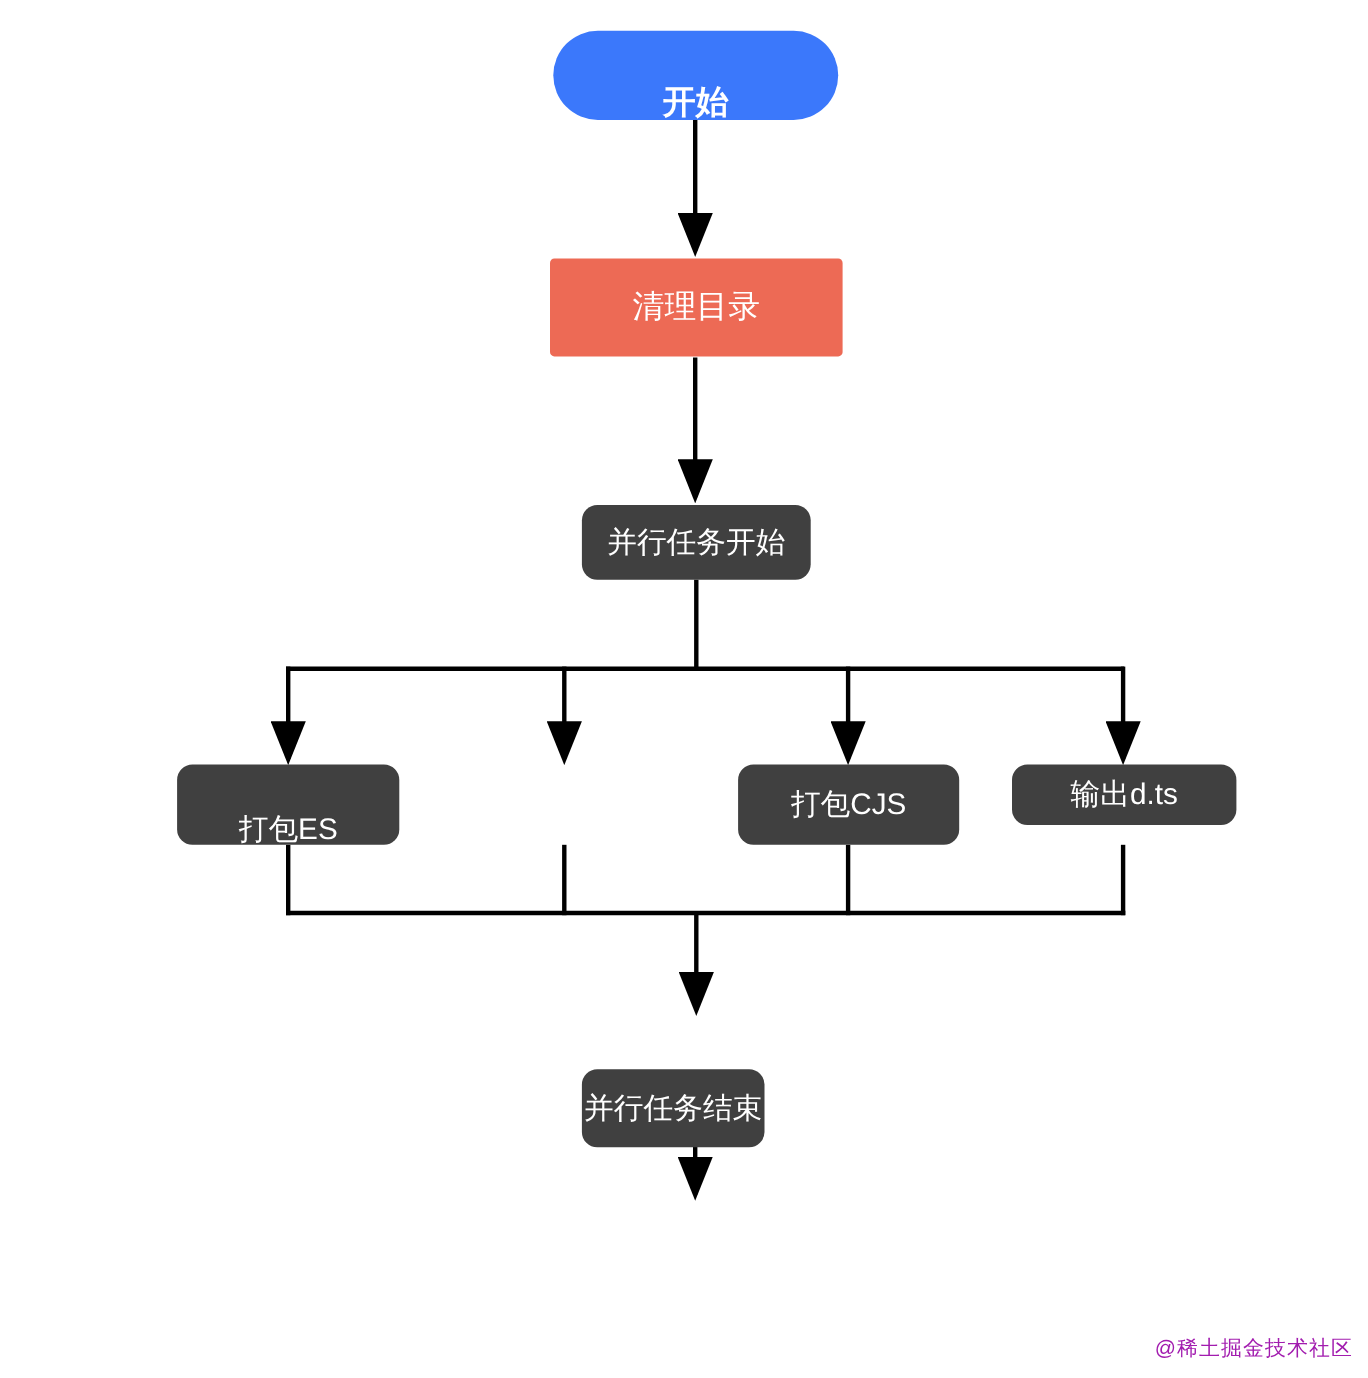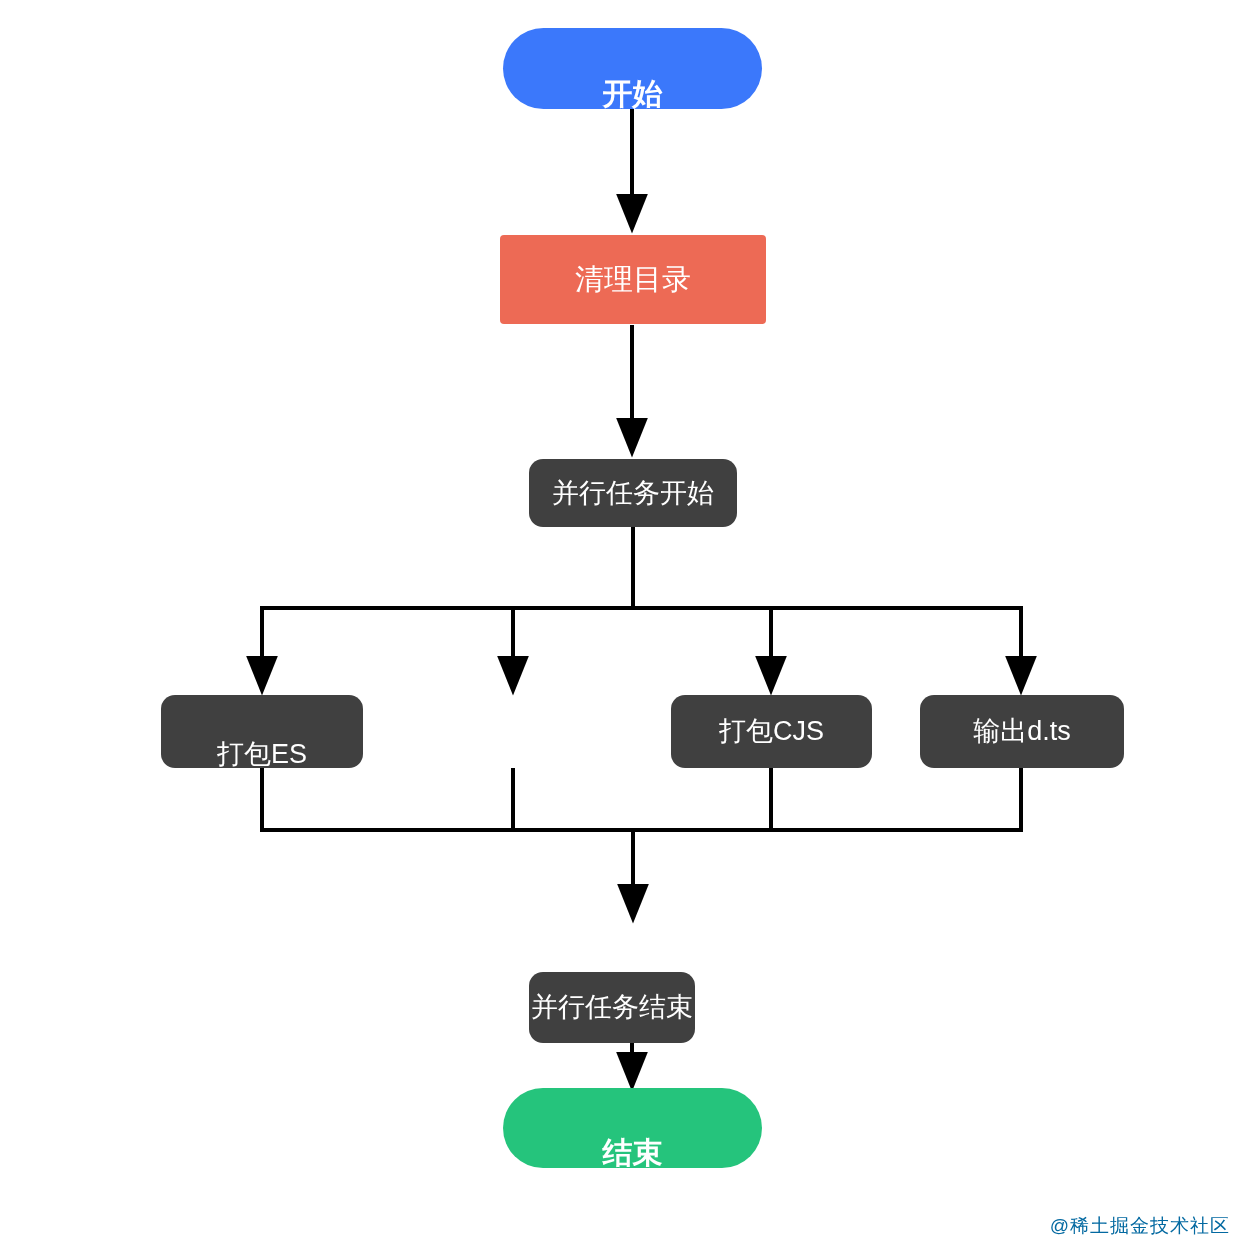--- a/index.html
+++ b/index.html
@@ -69,21 +69,21 @@
   }
   .node.small {
     font-size: 27px;
     border-radius: 14px;
   }
   .watermark {
     position: absolute;
     right: 14px;
     bottom: 14px;
     font-size: 19px;
-    color: #0369a1;
+    color: #a21caf;
     letter-spacing: 1px;
     white-space: nowrap;
     user-select: none;
   }
 </style>
 </head>
 <body>
 
 <div id="canvas">
 
@@ -136,27 +136,24 @@
 
   <div class="node process purple small" style="left:161px; top:695px; width:202px; height:73px;align-items:flex-end;">
     <span class="node-label">打包ES</span>
   </div>
 
 
   <div class="node process purple small" style="left:671px; top:695px; width:201px; height:73px;">
     <span class="node-label">打包CJS</span>
   </div>
 
-  <div class="node process purple small" style="left:920px; top:695px; width:204px; height:73px;">
+  <div class="node process purple small" style="left:920px; top:695px; width:204px; height:55px;">
     <span class="node-label">输出d.ts</span>
   </div>
 
   <div class="node process purple small" style="left:529px; top:924px; width:166px; height:71px;margin-top:48px;">
     <span class="node-label">并行任务结束</span>
   </div>
 
-  <div class="node terminal end" style="left:503px; top:1088px; width:259px; height:80px;">
-    <span class="node-label">结束</span>
-  </div>
 
   <div class="watermark">@稀土掘金技术社区</div>
 
 </div>
 
 </body></html>

